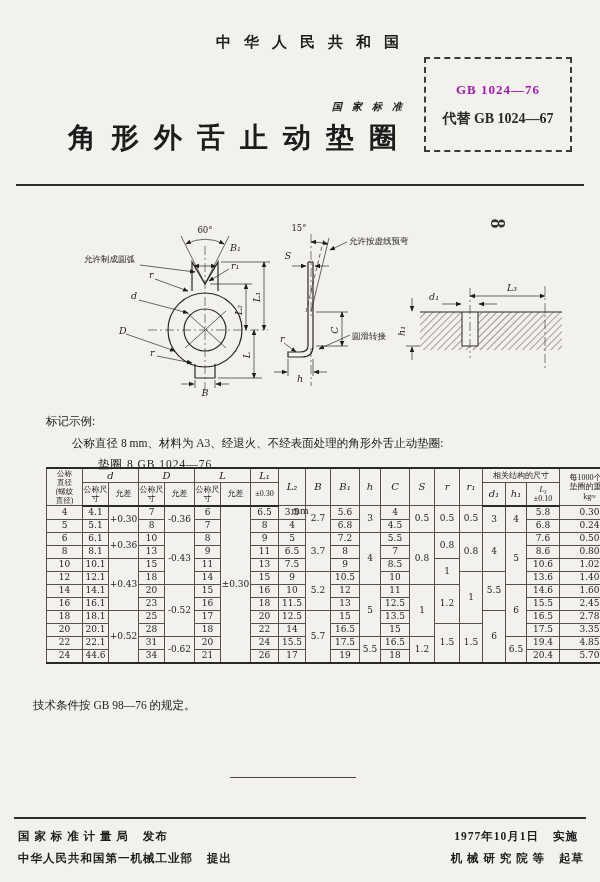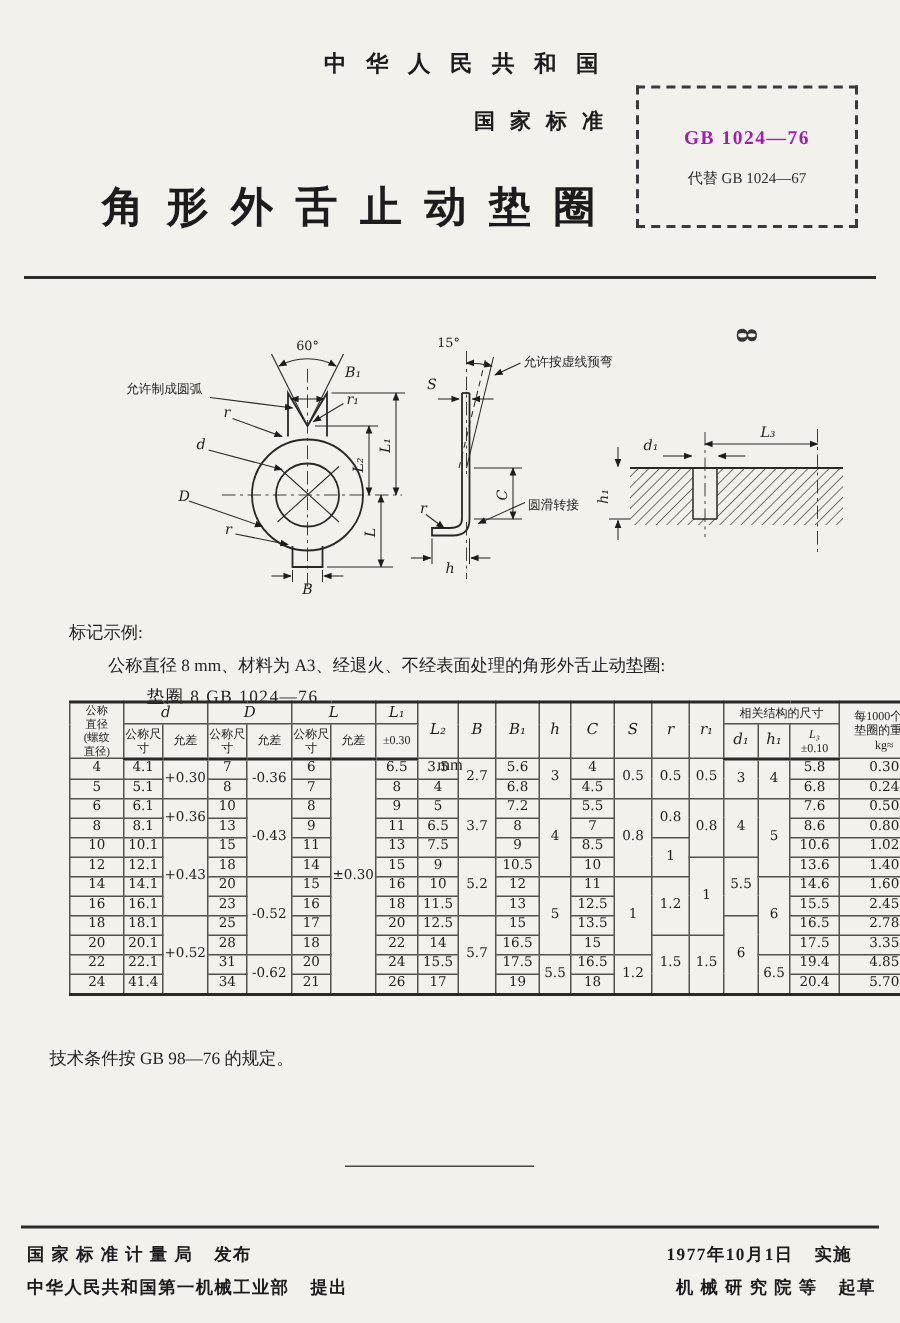--- a/index.html
+++ b/index.html
@@ -5,29 +5,29 @@
   html,body{margin:0;padding:0;}
   body{
     width:600px;height:882px;position:relative;overflow:hidden;
     background:#f3f1ec;color:#222;
     font-family:"Liberation Serif","DejaVu Serif",serif;
   }
   .abs{position:absolute;}
   
   .hdr-line{left:20px;width:392px;text-align:right;font-weight:bold;color:#1c1c1c;}
   .hdr-country{top:33px;font-size:15px;letter-spacing:13px;}
-  .hdr-std{top:72px;font-size:14px;letter-spacing:10px;}
+  .hdr-std{top:100px;font-size:10px;letter-spacing:10px;font-style:italic;}
   .hdr-title{top:119px;font-size:28px;letter-spacing:15px;}
   .std-box{
     left:424px;top:57px;width:148px;height:95px;
     border:2px dashed #3a3a3a;box-sizing:border-box;
     display:flex;flex-direction:column;justify-content:center;align-items:center;gap:12px;
   }
   .std-no{font-size:13px;font-weight:bold;letter-spacing:1px;color:#a21caf;}
-  .std-replaces{font-size:10px;color:#2a2a2a;}
+  .std-replaces{font-size:14px;color:#2a2a2a;font-weight:bold;}
   .rule-main{top:184px;left:16px;width:568px;height:2px;background:#2e2c29;}
   
   .drawing-wrap{top:200px;left:0;width:519px;height:212px;}
   .page-num{left:492px;top:212px;font-size:20px;font-weight:bold;transform:rotate(90deg);color:#333;}
   
   .mk{font-size:11.5px;color:#222;}
   .mk-h{top:414px;left:46px;}
   .mk-1{top:436px;left:72px;}
   .mk-2{top:457px;left:98px;letter-spacing:1px;}
   .unit-label{top:504px;left:0;width:600px;text-align:center;font-size:11px;}
@@ -42,21 +42,21 @@
   th .sub{display:block;}
   tbody td{font-size:9px;height:12px;line-height:11px;font-family:"DejaVu Serif",serif;}
   .nomcell{font-size:7.5px;line-height:1.2;}
   
   .note{top:698px;left:33px;font-size:11.5px;}
   .divider-short{top:777px;left:230px;width:126px;height:1px;background:#4a4741;}
   .rule-footer{top:817px;left:14px;width:572px;height:2px;background:#2e2c29;}
   .ft{font-size:11.5px;font-weight:bold;color:#1c1c1c;letter-spacing:1px;}
   .ft-l1{top:829px;left:18px;}
   .ft-l2{top:851px;left:18px;}
-  .ft-r1{top:829px;right:32px;text-align:left;}
+  .ft-r1{top:829px;right:22px;text-align:left;}
   .ft-r2{top:851px;right:16px;text-align:right;}
   .ft .lbl{margin-left:14px;}
   svg text{fill:#1f1d1a;}
   .svg-cn{font-size:8.5px;font-family:"Liberation Serif",serif;}
   .svg-dim{font-size:9.5px;font-style:italic;font-family:"DejaVu Serif",serif;}
   .svg-ang{font-size:8.5px;font-family:"DejaVu Serif",serif;}
 </style>
 </head>
 <body>
 
@@ -450,21 +450,21 @@
           <td>17.5</td>
           <td rowspan="2">5.5</td>
           <td>16.5</td>
           <td rowspan="2">1.2</td>
           <td rowspan="2">6.5</td>
           <td>19.4</td>
           <td>4.85</td>
         </tr>
         <tr>
           <td>24</td>
-          <td>41.4</td>
+          <td>44.6</td>
           <td>34</td>
           <td>21</td>
           <td>26</td>
           <td>17</td>
           <td>19</td>
           <td>18</td>
           <td>20.4</td>
           <td>5.70</td>
         </tr>
       </tbody>

